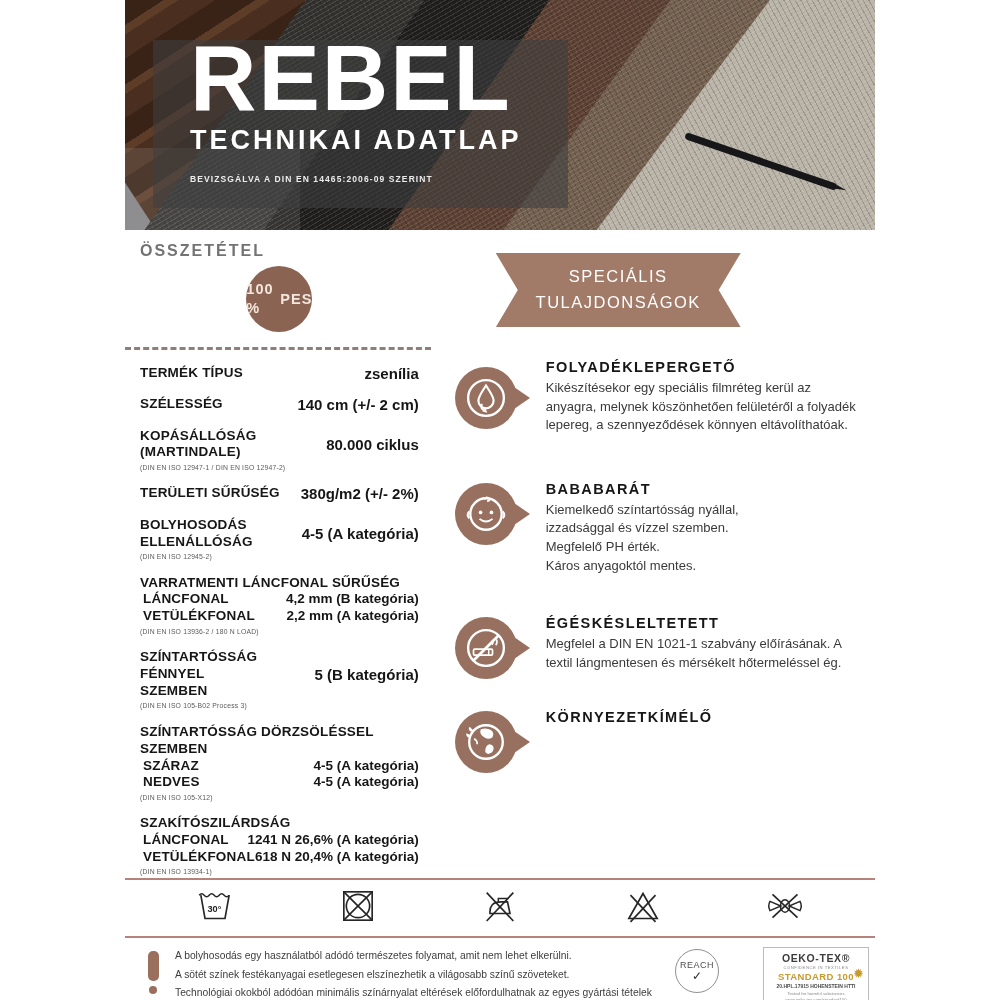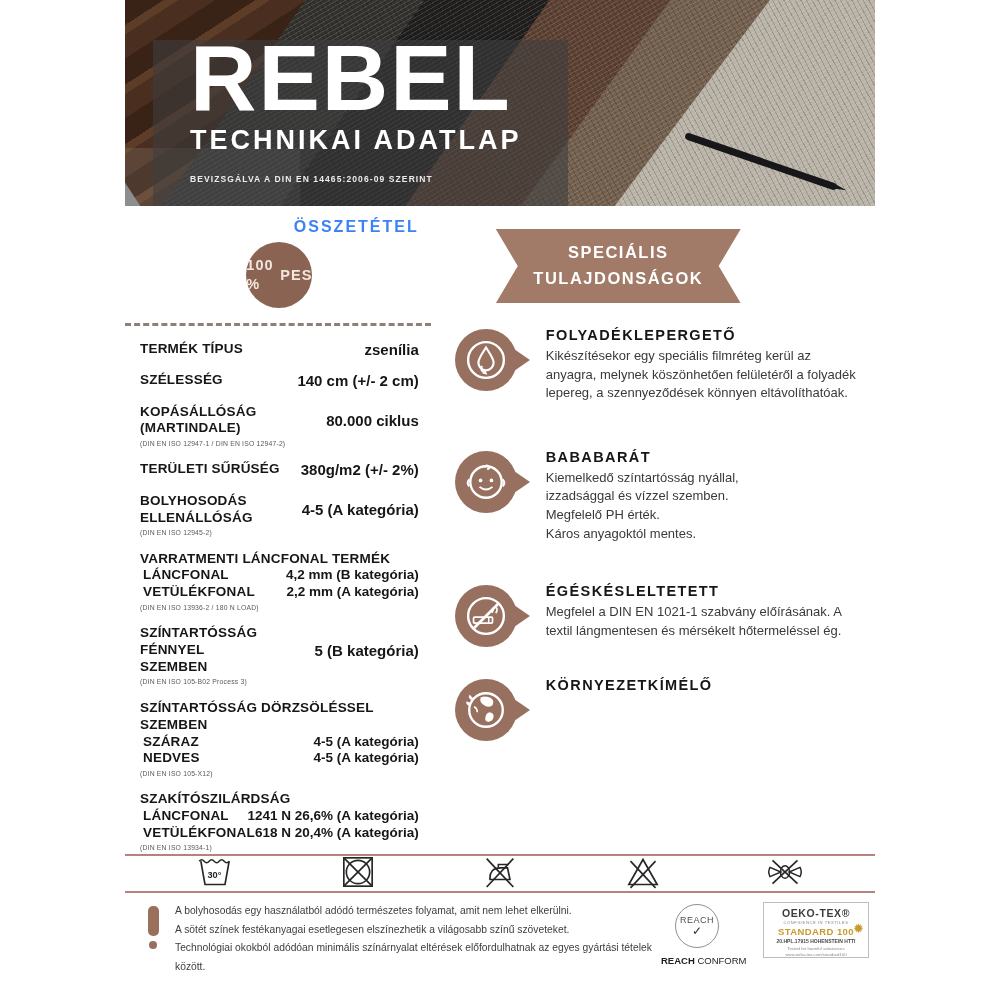--- a/index.html
+++ b/index.html
@@ -2,21 +2,21 @@
 <html style="--accent-brown: #97705f; --badge-brown: #8a6353; --ribbon-brown: #a17a68; --divider-red: #8a4f4a; --care-line: #b5837b; --oeko-gold: #c79a2e;"><head>
 <meta charset="utf-8">
 <style>
   * { margin:0; padding:0; box-sizing:border-box; }
   html,body { background:#ffffff; }
   body { font-family:"Liberation Sans", sans-serif; width:1000px; height:1000px; position:relative; }
   .page { position:absolute; inset:0; background:#fff; }
   .sheet { position:absolute; left:125px; top:0; width:750px; height:1000px; background:#fff; }
 
   
-  .hero { position:relative; height:206px; overflow:hidden; background:linear-gradient(115deg,#7e7e80 0%,#8f8f91 55%,#9c9c9e 100%); }
+  .hero { position:relative; height:230px; overflow:hidden; background:linear-gradient(115deg,#7e7e80 0%,#8f8f91 55%,#9c9c9e 100%); }
   .band { position:absolute; top:-200px; height:760px; }
   .wood { position:absolute; left:-70px; top:-150px; width:470px; height:310px; transform:rotate(-33deg);
           background:repeating-linear-gradient(0deg,#4a2f21 0 20px,#5d3c28 20px 28px,#392316 28px 50px); }
   .f1 { left:70px;  width:140px; transform:rotate(35deg); background:#34322f; }
   .f2 { left:190px; width:150px; transform:rotate(35deg); background:#201f1e; }
   .f3 { left:315px; width:150px; transform:rotate(35deg); background:#5d4133; }
   .f4 { left:430px; width:130px; transform:rotate(36deg); background:#73604f; }
   .f5 { left:540px; width:230px; transform:rotate(37deg); background:#b1a99c; }
   .f6 { left:640px; top:-320px; width:320px; transform:rotate(37deg); background:#bab3a7; }
   .weave { background-image:
@@ -30,52 +30,52 @@
   .hero-title { font-size:92px; font-weight:800; letter-spacing:2px; line-height:.92; }
   .hero-sub { font-size:27px; font-weight:700; letter-spacing:3px; margin-top:4px; }
   .hero-tag { font-size:8.5px; font-weight:700; letter-spacing:1.1px; margin-top:18px; color:#ececec; }
 
   
   .main { display:flex; height:648px; overflow:hidden; }
   .left-col { width:372px; padding:6px 12px 0 15px; }
   .divider-v { width:2px; background:var(--divider-red,#8a4f4a); }
   .right-col { flex:1; padding:10px 18px 0 20px; position:relative; }
 
-  .comp-heading { text-align:right; font-weight:700; font-size:16px; letter-spacing:2px; color:#3b82f6; margin-top:6px; }
+  .comp-heading { text-align:left; font-weight:700; font-size:16px; letter-spacing:2px; color:#737373; margin-top:6px; }
   .comp-badge { width:66px; height:66px; border-radius:50%; background:var(--badge-brown,#8a6353); color:#f3e7dd;
     display:flex; flex-direction:row; align-items:center; justify-content:center; margin:6px auto 0;
     font-weight:700; font-size:14.5px; letter-spacing:1px; line-height:1.3; }
   .dashes { border-top:3px dashed #8d7f7a; margin:15px -12px 0 -15px; }
 
   .spec { margin-top:14.5px; }
   .spec-row { display:flex; justify-content:space-between; align-items:center; }
   .spec-label { font-weight:700; font-size:13.5px; color:#161616; white-space:pre-line; letter-spacing:.2px; line-height:1.25; }
   .spec-value { font-weight:700; font-size:15px; color:#161616; text-align:right; white-space:nowrap; }
   .sub-row { display:flex; justify-content:space-between; padding-left:3px; line-height:1.18; }
   .sub-row .spec-label, .sub-row .spec-value { font-size:13.5px; }
   .spec-note { font-size:6.8px; color:#5a5a5a; margin-top:2.5px; letter-spacing:.2px; }
 
   .ribbon { width:245px; margin:13px 0 0 45px; background:var(--ribbon-brown,#a17a68); color:#fff; text-align:center;
-    padding:11px 0 12px; font-weight:700; font-size:16.5px; letter-spacing:1.5px; line-height:1.55;
+    padding:11px 0 12px; font-weight:400; font-size:16.5px; letter-spacing:1.5px; line-height:1.55;
     clip-path:polygon(0 0,100% 0,91% 50%,100% 100%,0 100%,9% 50%); }
 
   .feature { display:flex; }
   .fi-wrap { position:relative; width:62px; height:62px; flex:none; margin-left:4px; margin-top:2px; }
   .fi-circle { width:62px; height:62px; border-radius:50%; background:var(--accent-brown,#97705f);
     display:flex; align-items:center; justify-content:center; }
   .fi-circle svg { width:52px; height:52px; }
   .fi-tail { position:absolute; right:-13px; top:20px; width:0; height:0;
     border-top:11px solid transparent; border-bottom:11px solid transparent; border-left:16px solid var(--accent-brown,#97705f); }
   .feat-text { margin-left:29px; width:312px; }
   .feat-title { font-weight:700; font-size:14.5px; letter-spacing:1.4px; color:#161616; }
   .feat-body { font-size:13px; color:#3a3a3a; line-height:1.43; margin-top:4px; white-space:pre-line; }
 
   
   .care { border-top:2px solid var(--care-line,#b5837b); border-bottom:2px solid var(--care-line,#b5837b);
-    height:39px; display:flex; align-items:center; justify-content:space-between; padding:0 70px; }
+    height:60px; display:flex; align-items:center; justify-content:space-between; padding:0 70px; }
   .care svg { width:40px; height:40px; }
   .care .wash-temp { font:700 11px "Liberation Sans", sans-serif; fill:#222; }
 
   
   .foot { display:flex; padding-top:9px; }
   .excl { margin-left:22px; width:12px; flex:none; display:flex; flex-direction:column; align-items:center; padding-top:4px; }
   .excl-bar { width:11px; height:30px; border-radius:5px; background:#9a6f5b; }
   .excl-dot { width:8px; height:8px; border-radius:50%; background:#9a6f5b; margin-top:5px; }
   .note-lines { margin-left:16px; font-size:10.3px; color:#3d3d3d; line-height:1.8; flex:1; }
   .reach { width:72px; text-align:center; flex:none; margin-top:2px; }
@@ -156,21 +156,21 @@
             </div>
             <div class="spec">
               <div class="spec-row">
                 <span class="spec-label">BOLYHOSODÁS
 ELLENÁLLÓSÁG</span>
                 <span class="spec-value">4-5 (A kategória)</span>
               </div>
               <div class="spec-note">(DIN EN ISO 12945-2)</div>
             </div>
             <div class="spec">
-              <div class="spec-label">VARRATMENTI LÁNCFONAL TERMÉK</div>
+              <div class="spec-label">VARRATMENTI LÁNCFONAL SŰRŰSÉG</div>
               <div class="sub-row">
                 <span class="spec-label">LÁNCFONAL</span>
                 <span class="spec-value">4,2 mm (B kategória)</span>
               </div>
               <div class="sub-row">
                 <span class="spec-label">VETÜLÉKFONAL</span>
                 <span class="spec-value">2,2 mm (A kategória)</span>
               </div>
               <div class="spec-note">(DIN EN ISO 13936-2 / 180 N LOAD)</div>
             </div>
@@ -210,21 +210,21 @@
       </div>
 
       <div class="divider-v"></div>
 
       <div class="right-col">
         <div class="ribbon">
           <span>SPECIÁLIS</span><br>
           <span>TULAJDONSÁGOK</span>
         </div>
         <div id="feature-list">
-            <div class="feature" style="margin-top: 24px;">
+            <div class="feature" style="margin-top: 32px; align-items: center;">
               <div class="fi-wrap">
                 <div class="fi-circle">
                   <svg viewBox="0 0 48 48" fill="none" stroke="#fff">
                     <circle cx="24" cy="24" r="16.5" stroke-width="2.2"></circle>
                     <path d="M24 12.5 C20.5 18 17 22.5 17 26.5 a7 7 0 0 0 14 0 C31 22.5 27.5 18 24 12.5 Z" stroke-width="2"></path>
                     <path d="M20.5 29.5 q-2.5 4.5 2 6" stroke-width="1.6"></path>
                     <path d="M21 35.8 l3 .8 -1.2 -2.8" stroke-width="1.4"></path>
                   </svg>
                 </div>
                 <div class="fi-tail"></div>

